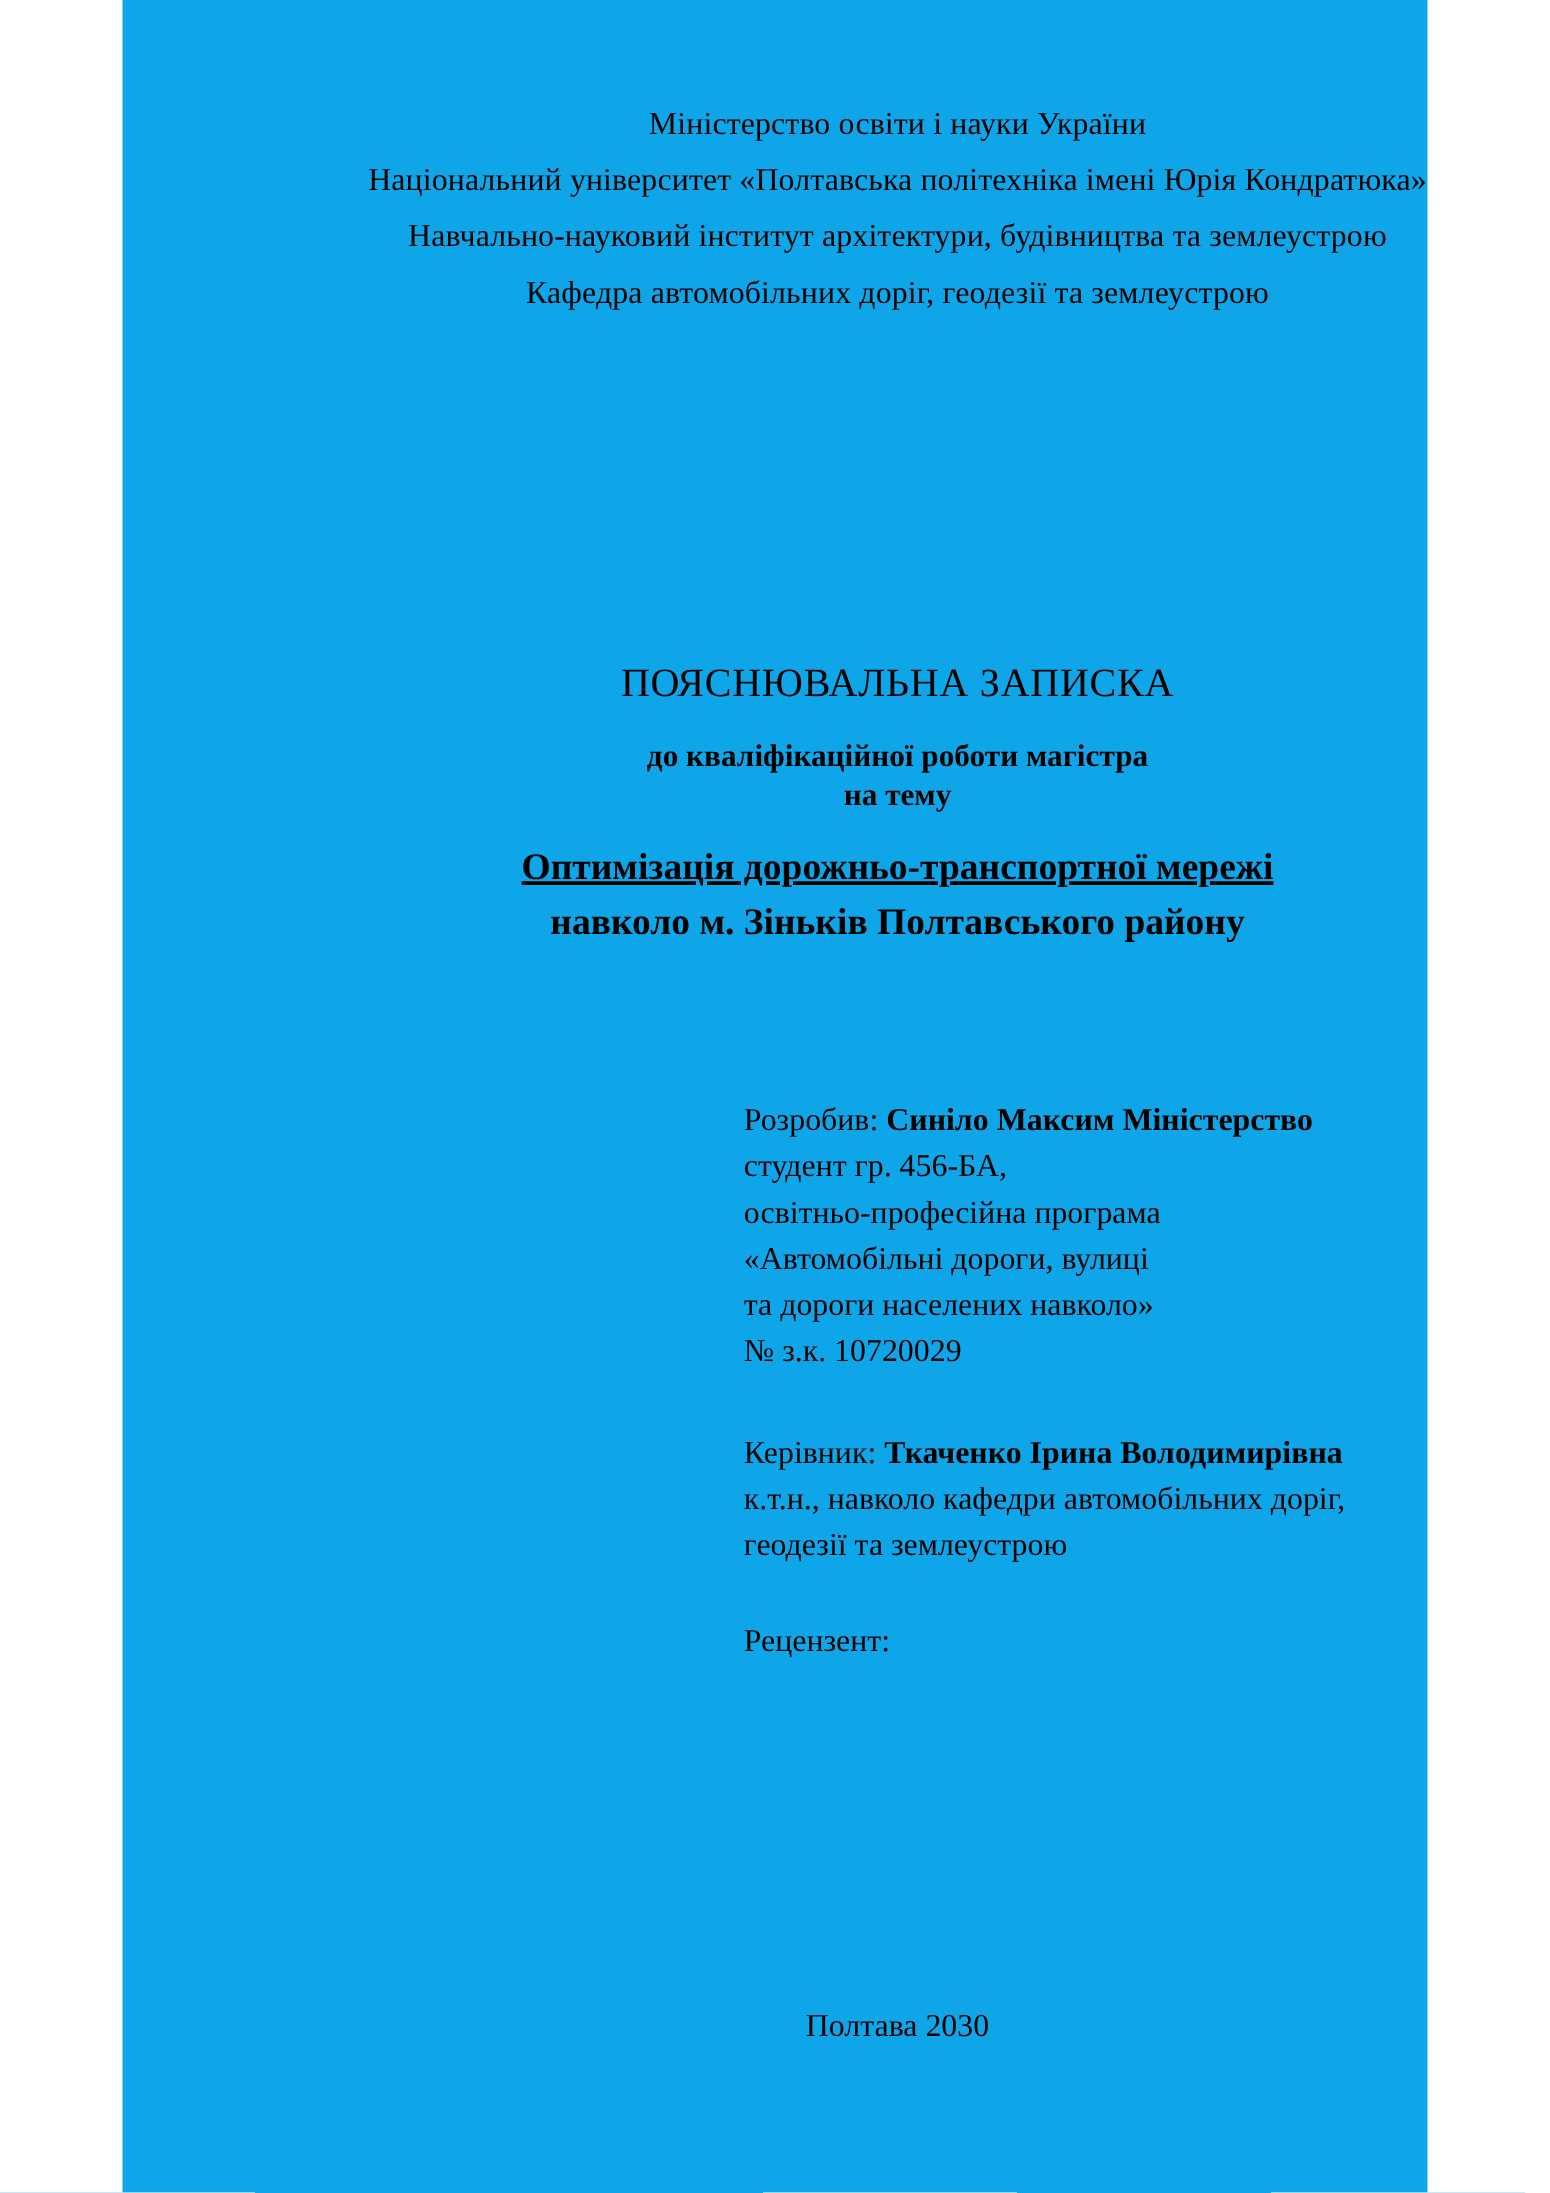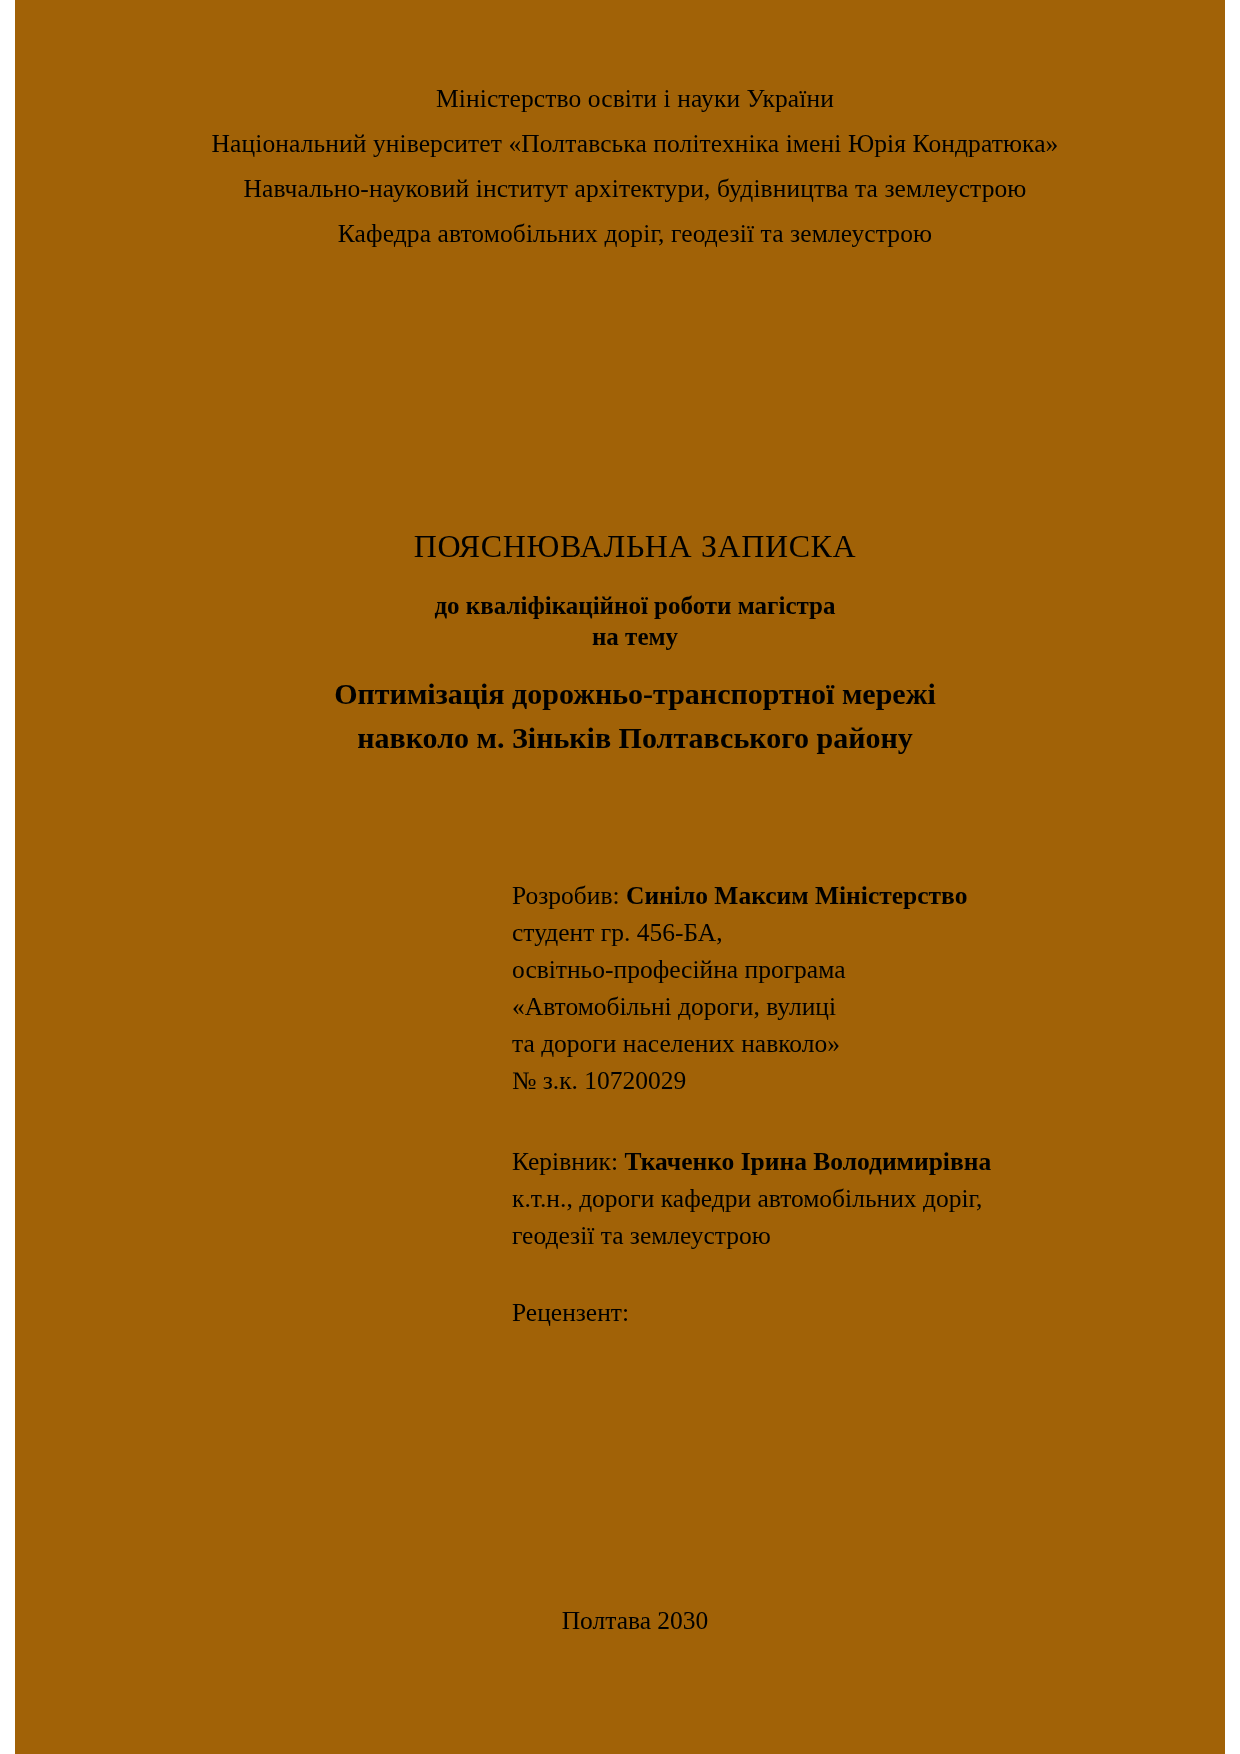--- a/index.html
+++ b/index.html
@@ -8,24 +8,24 @@
     padding: 0;
     background: #ffffff;
   }
   body {
     font-family: "Liberation Serif", "DejaVu Serif", serif;
     color: #000000;
     -webkit-font-smoothing: antialiased;
   }
   .page {
     position: relative;
-    width: 1210px;
+    width: 1044px;
     height: 1754px;
     margin: 0 auto;
-    background: #a16207;
+    background: #0ea5e9;
     overflow: hidden;
     box-sizing: border-box;
   }
 
   
   .header-block {
     position: absolute;
     top: 76px;
     left: 110px;
     width: 1020px;
@@ -58,21 +58,21 @@
     line-height: 31px;
     white-space: nowrap;
   }
   .doc-sub.first { margin-top: 22px; }
   .topic {
     font-weight: bold;
     font-size: 30px;
     line-height: 44px;
     white-space: nowrap;
   }
-  .topic.first { margin-top: 20px; }
+  .topic.first { margin-top: 20px; text-decoration: underline; }
 
   
   .people-block {
     position: absolute;
     top: 877px;
     left: 497px;
     width: 640px;
     text-align: left;
   }
   .people-line {
@@ -135,21 +135,21 @@
       <div class="people-line">освітньо-професійна програма</div>
       <div class="people-line">«Автомобільні дороги, вулиці</div>
       <div class="people-line">та дороги населених навколо»</div>
       <div class="people-line">№ з.к. 10720029</div>
     </div>
 
     <div class="group-gap"></div>
 
     <div class="people-group">
       <div class="people-line"><span>Керівник:</span> <b>Ткаченко Ірина Володимирівна</b></div>
-      <div class="people-line">к.т.н., дороги кафедри автомобільних доріг,</div>
+      <div class="people-line">к.т.н., навколо кафедри автомобільних доріг,</div>
       <div class="people-line">геодезії та землеустрою</div>
     </div>
 
     <div class="group-gap-sm"></div>
 
     <div class="people-group">
       <div class="people-line"><span>Рецензент:</span> <b></b></div>
     </div>
 
   </div>

